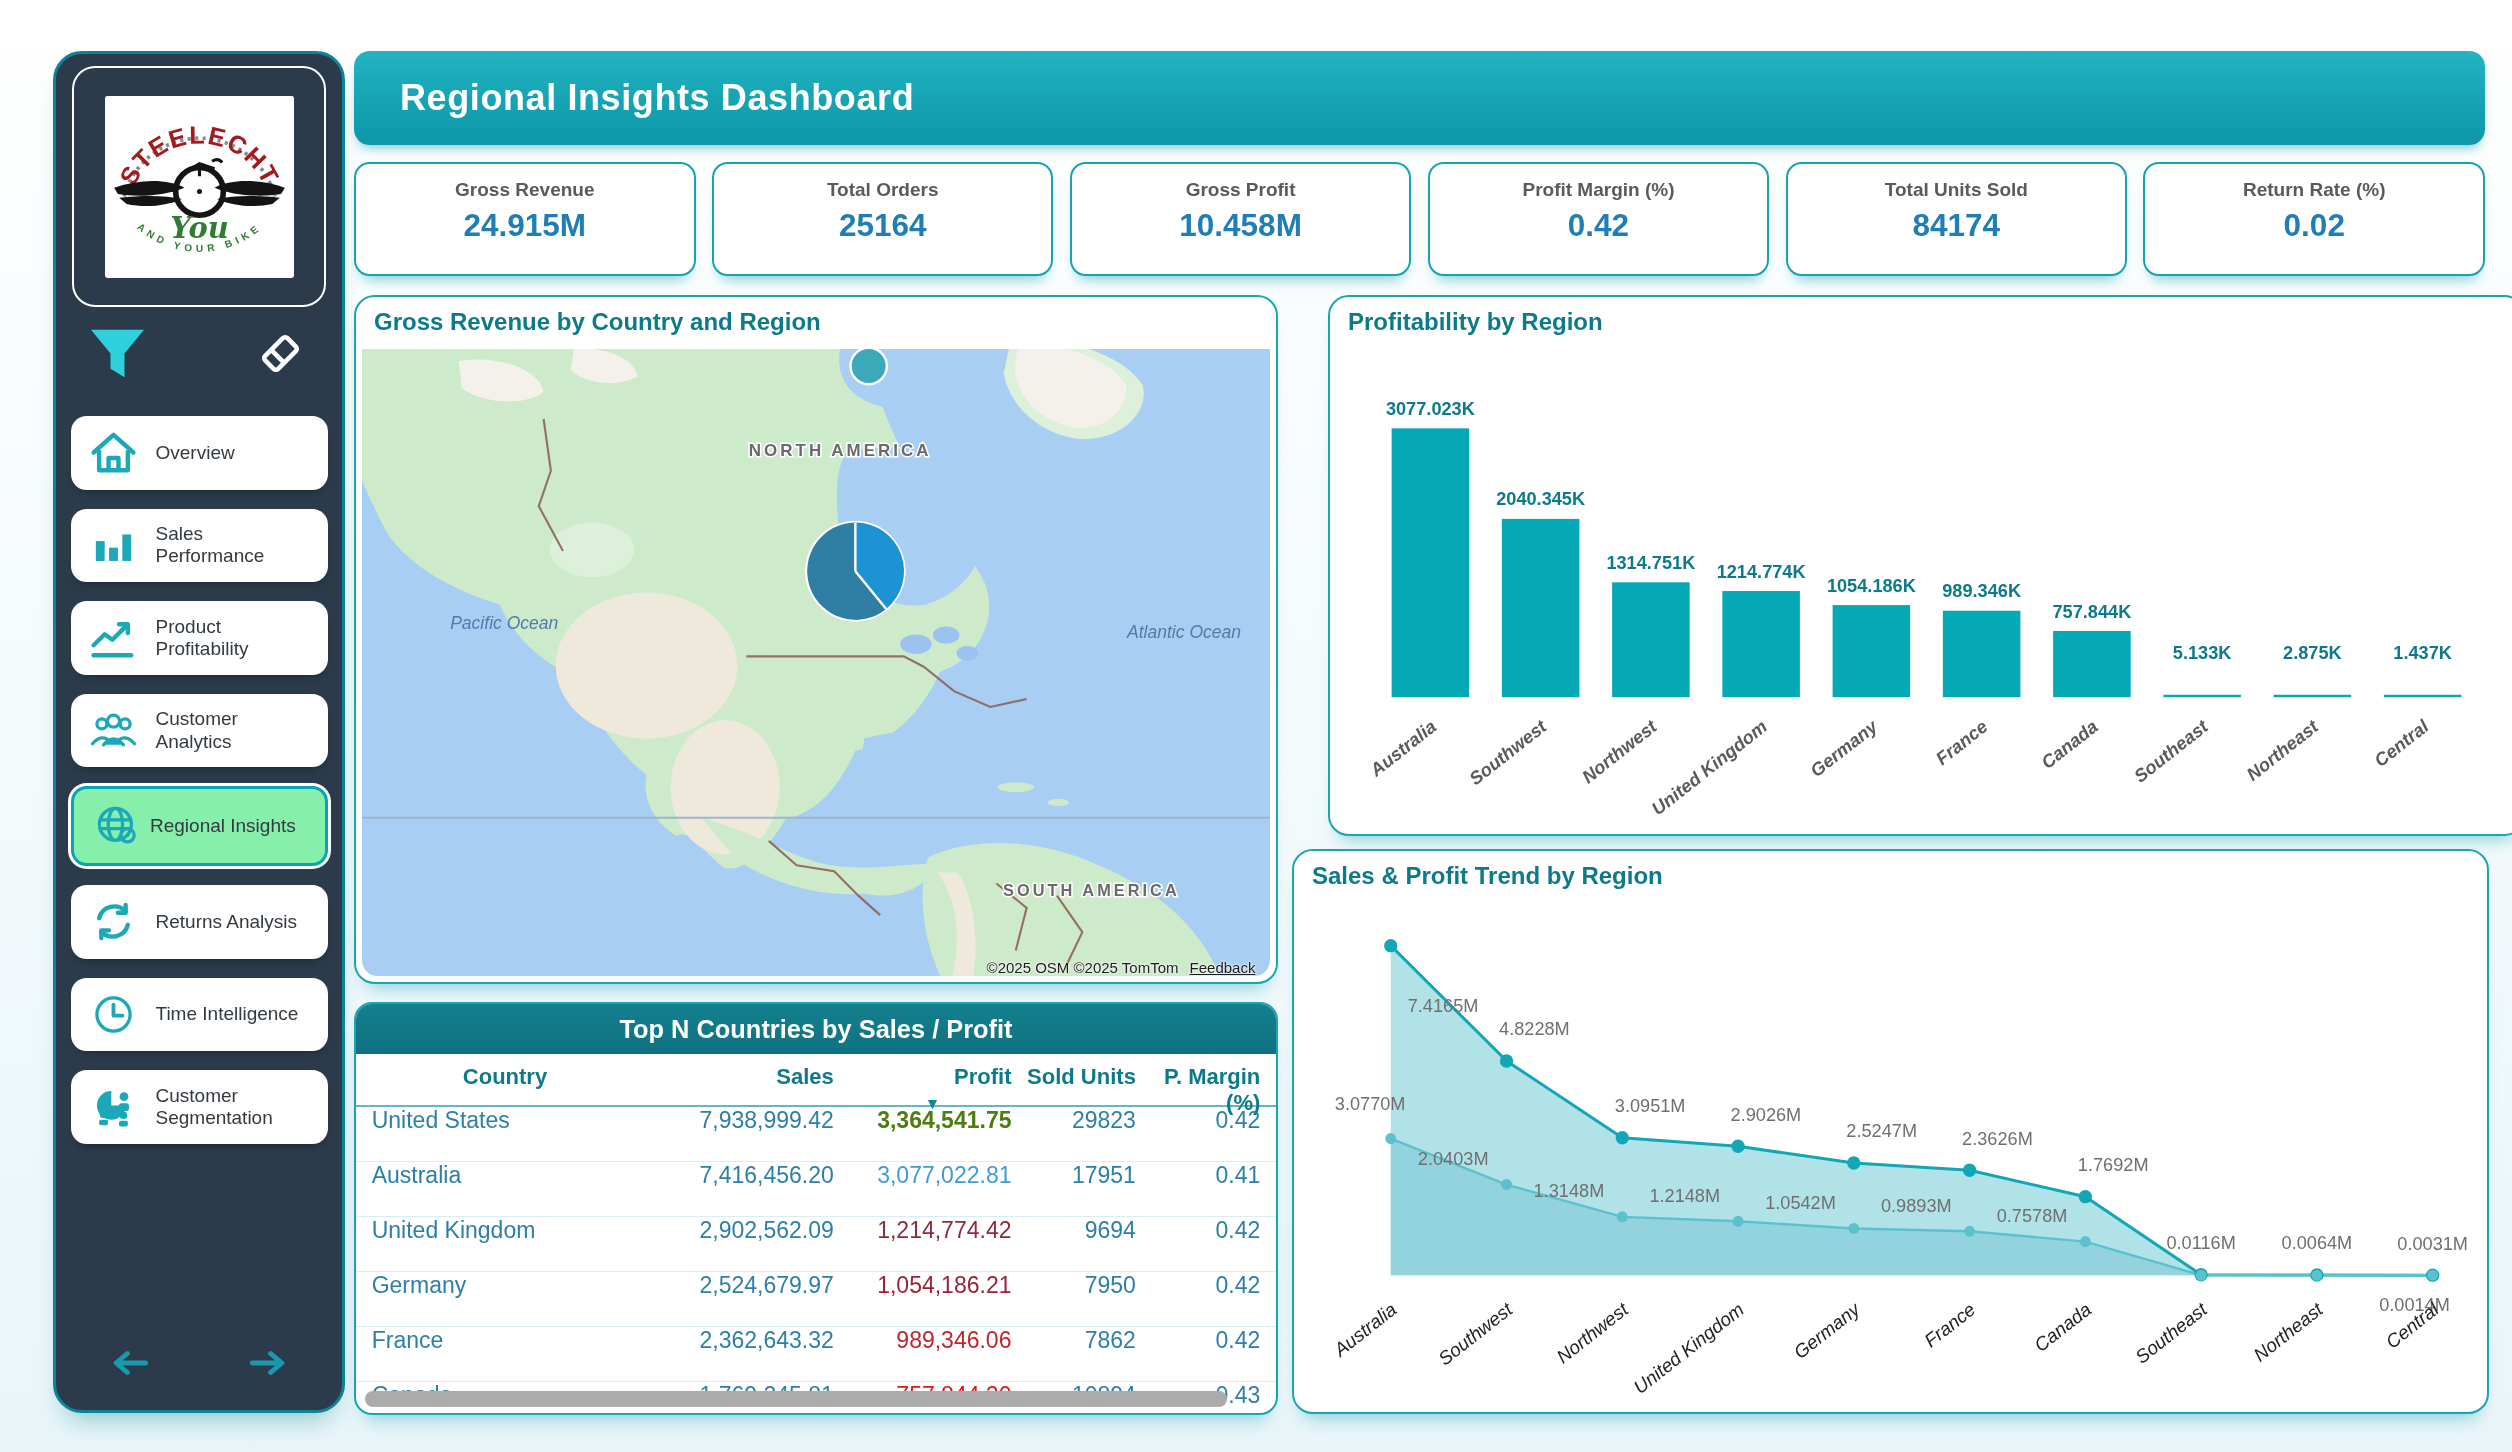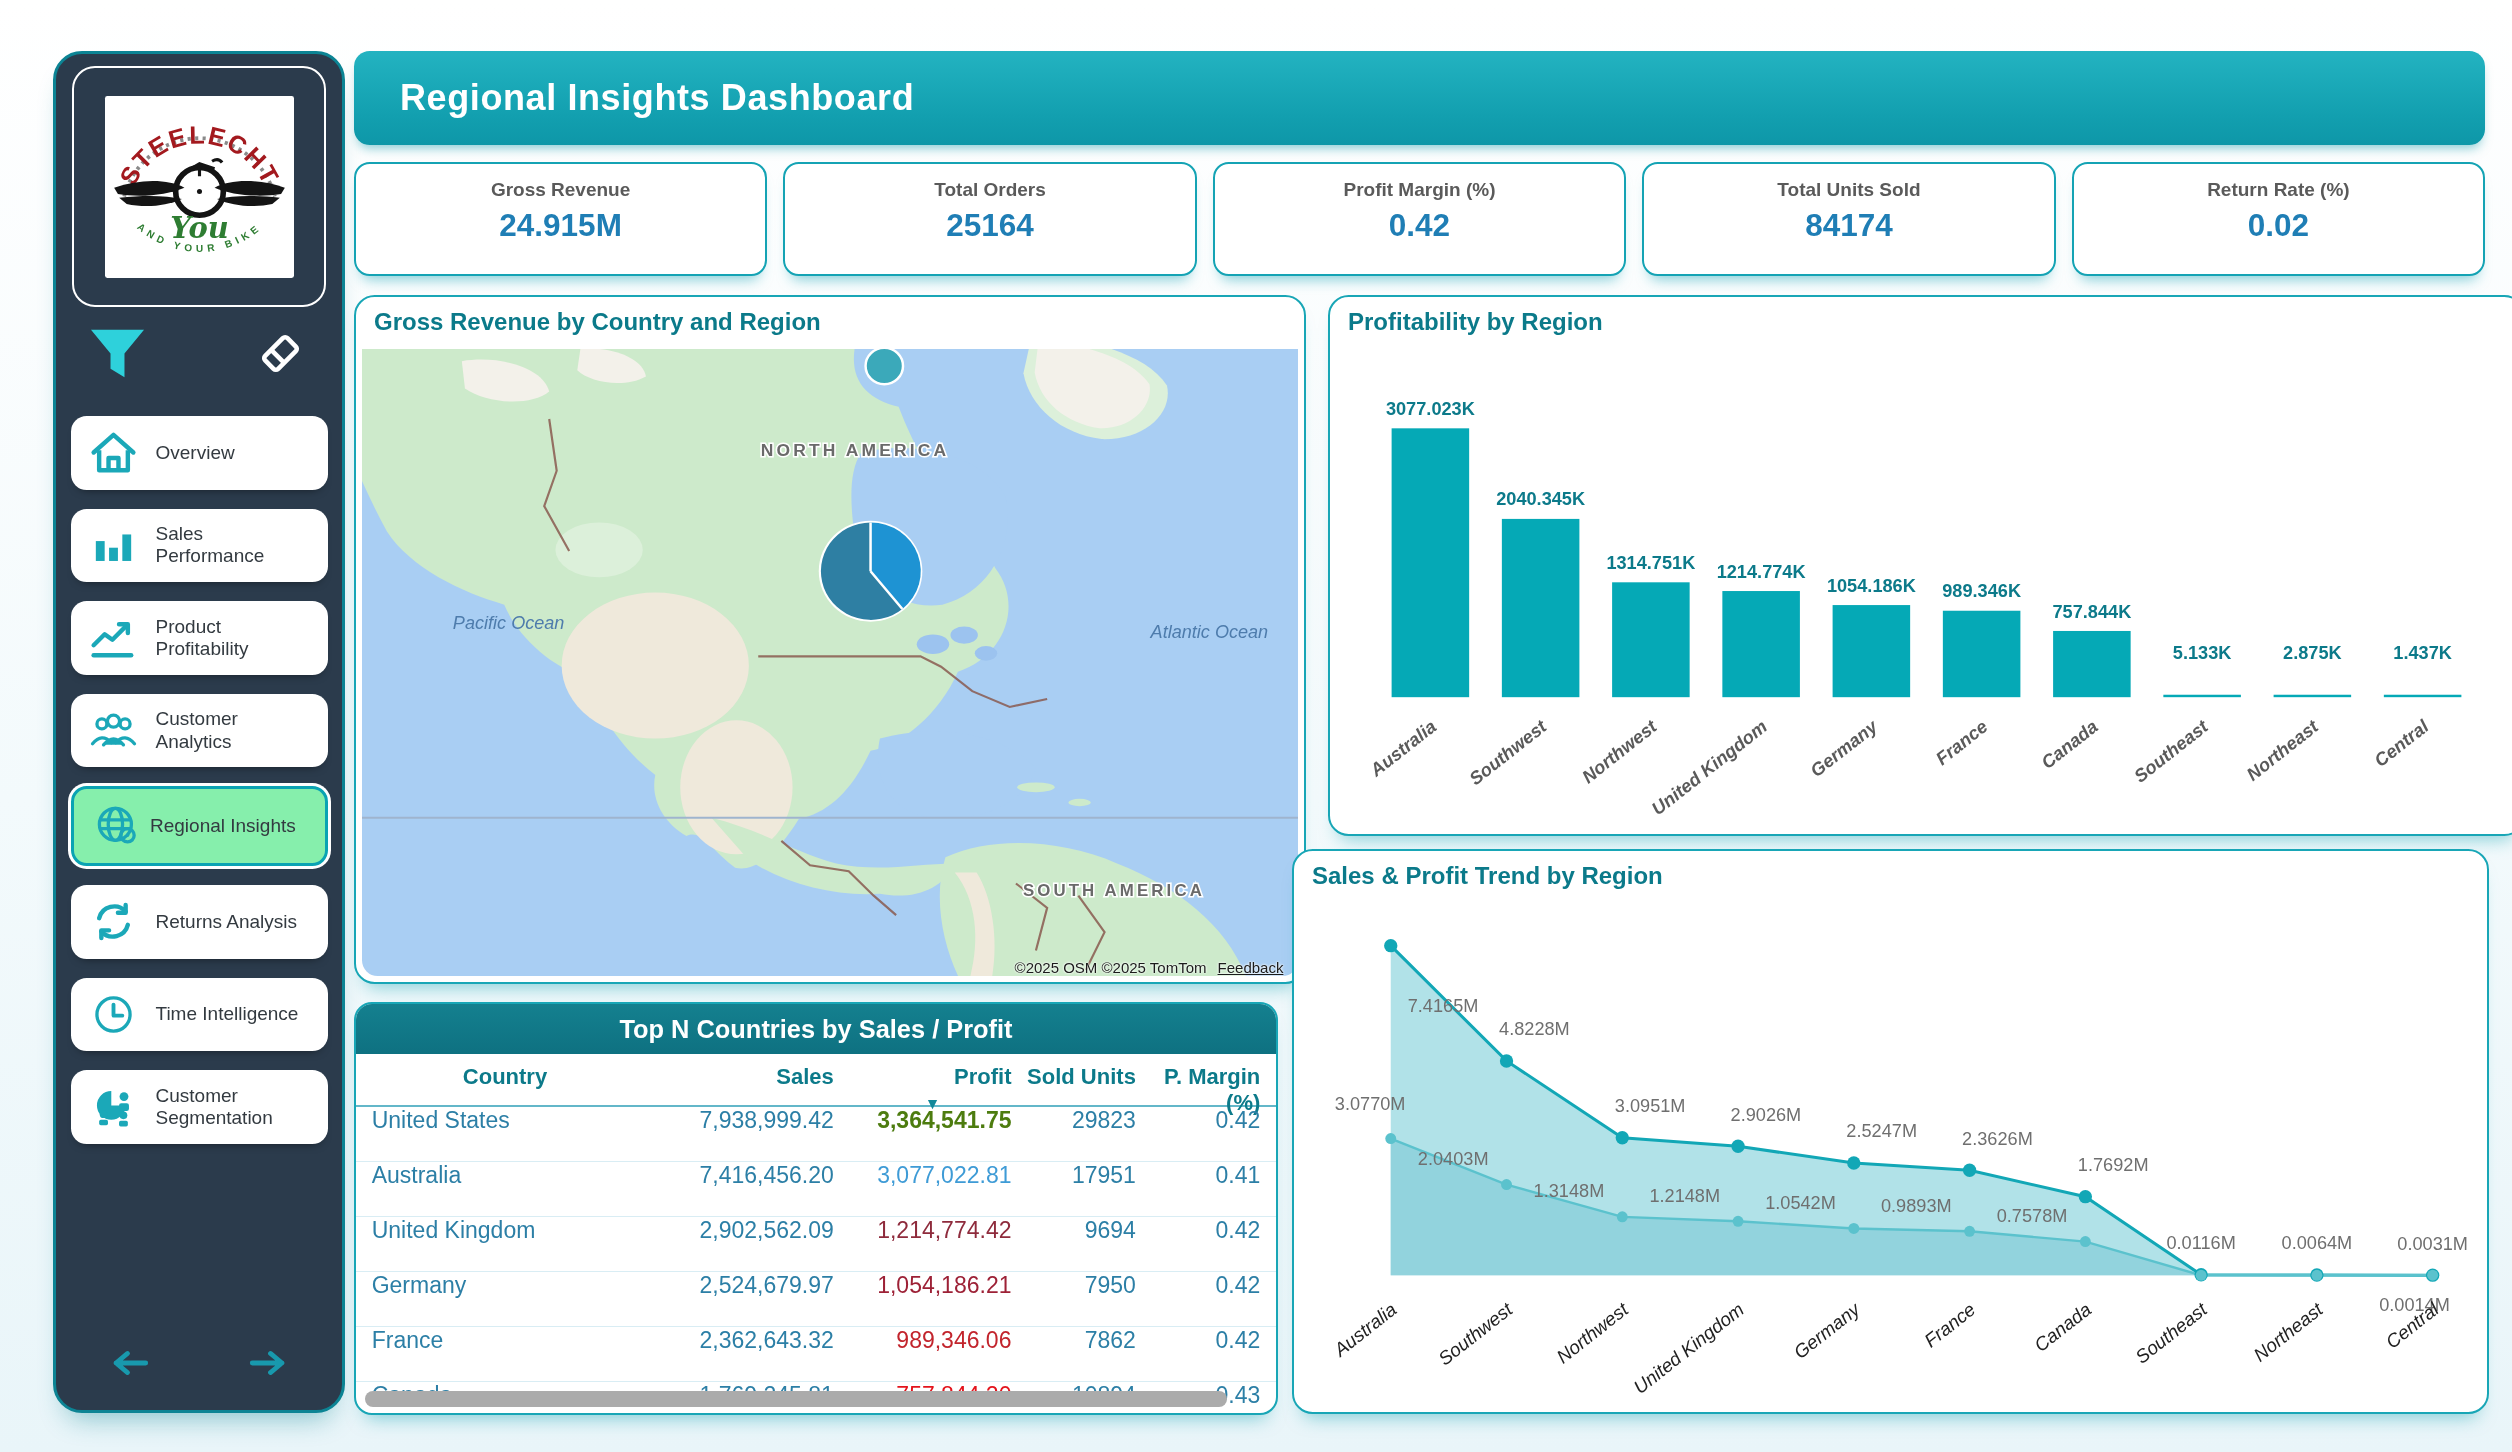--- a/index.html
+++ b/index.html
@@ -35,21 +35,21 @@
   .kpi-row{position:absolute;left:354px;top:162px;width:2131px;height:114px;display:flex;gap:16.3px;}
   .kpi{flex:1;background:#ffffff;border:2.4px solid #14A3B4;border-radius:15.7px;text-align:center;
        padding-top:15px;box-shadow:0 11px 13.3px -8.5px rgba(20,163,180,.55);cursor:default;}
   .kpi .k-label{font-size:19px;font-weight:bold;color:#5A5A5A;}
   .kpi .k-value{font-size:31.5px;font-weight:bold;color:#1F7EB5;margin-top:6px;}
 
   
   .panel{position:absolute;background:#ffffff;border:2.4px solid #18A6B6;border-radius:20.6px;
          box-shadow:0 13.3px 18px -11px rgba(20,163,180,.5);}
   .panel-title{position:absolute;top:11px;left:18px;font-size:24px;font-weight:bold;color:#0B7A8A;}
-  #map-panel{left:354px;top:295px;width:920px;height:685px;padding-left:28px;}
+  #map-panel{left:354px;top:295px;width:920px;height:685px;}
   #bar-panel{left:1328px;top:295px;width:1193px;height:537px;}
   #table-panel{left:354px;top:1002px;width:920px;height:409px;overflow:hidden;border-radius:18px;}
   #trend-panel{left:1292px;top:849px;width:1193px;height:561px;}
 
   
   .map-body{position:absolute;left:6px;right:6px;top:52px;bottom:6px;border-radius:0 0 15.7px 15.7px;overflow:hidden;}
   .map-body svg{width:100%;height:100%;display:block;}
   .map-attrib{position:absolute;right:20.6px;bottom:6px;font-size:15px;color:#1b1b1b;
               text-shadow:0 0 2.4px #fff,0 0 2.4px #fff;display:flex;gap:11px;align-items:baseline;}
   .map-attrib .fb{text-decoration:underline;cursor:pointer;}
@@ -248,20 +248,24 @@
   </div>
 
   <div class="kpi-row" id="kpi-row">
       <div class="kpi">
         <div class="k-label">Gross Revenue</div>
         <div class="k-value">24.915M</div>
       </div>
       <div class="kpi">
         <div class="k-label">Total Orders</div>
         <div class="k-value">25164</div>
+      </div>
+      <div class="kpi">
+        <div class="k-label">Gross Profit</div>
+        <div class="k-value">10.458M</div>
       </div>
       <div class="kpi">
         <div class="k-label">Profit Margin (%)</div>
         <div class="k-value">0.42</div>
       </div>
       <div class="kpi">
         <div class="k-label">Total Units Sold</div>
         <div class="k-value">84174</div>
       </div>
       <div class="kpi">

